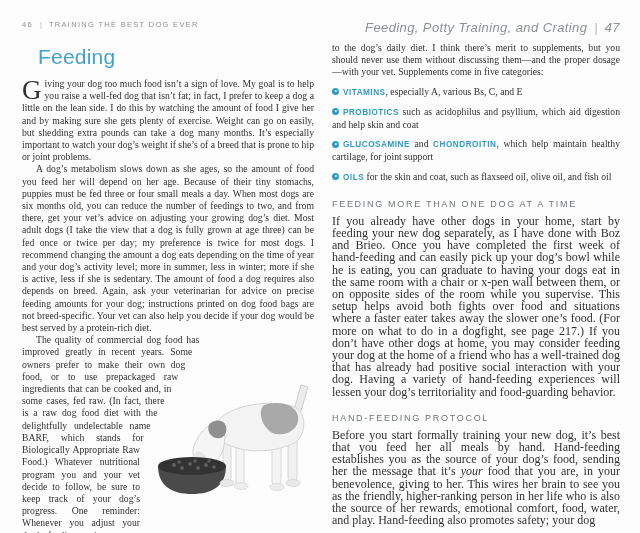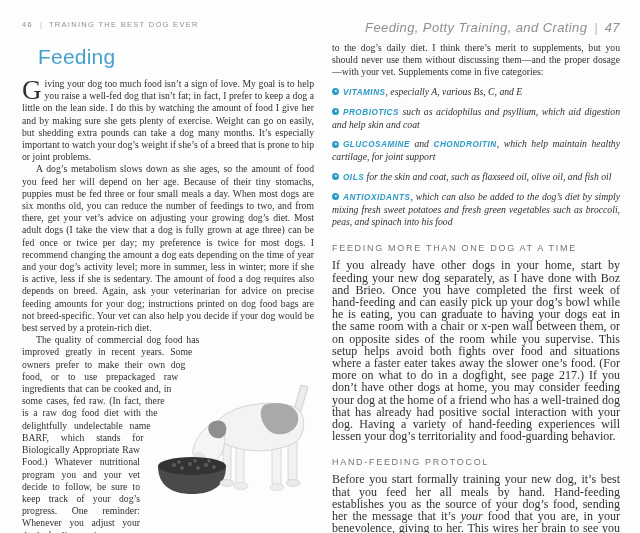--- a/index.html
+++ b/index.html
@@ -42,21 +42,21 @@
     shape-margin:6px;
   }
   .photo-wrap svg { display:block; }
   .photo-caption {
     font-family:"Liberation Sans", sans-serif; font-size:7.3px; line-height:9.5px;
     color:#7c8083; margin:5px auto 0; width:160px; text-align:center;
   }
 
   
   .intro { font-size:9.7px; line-height:12.2px; text-align:justify; margin:10px 0 0 0; }
-  ul.supplements { list-style:none; margin:4px 0 0 0; padding:0;font-style:italic; }
+  ul.supplements { list-style:none; margin:4px 0 0 0; padding:0; }
   ul.supplements li {
     font-size:9.7px; line-height:12.2px; text-align:justify; margin:7px 0;
   }
   .bullet-icon {
     display:inline-block; width:7px; height:7px; border-radius:50%;
     background:#2e9bc6; position:relative; margin-right:4px; top:0.5px;
   }
   .bullet-icon::after {
     content:""; position:absolute; left:2.6px; top:1.9px;
     border-left:3.2px solid #ffffff;
@@ -148,21 +148,20 @@
       <span>47</span>
     </div>
 
     <p class="intro">to the dog’s daily diet. I think there’s merit to supplements, but you should never use them without discussing them—and the proper dosage—with your vet. Supplements come in five categories:</p>
 
     <ul class="supplements">
       <li><span class="bullet-icon"></span><span class="term">VITAMINS</span><span>, especially A, various Bs, C, and E</span></li>
       <li><span class="bullet-icon"></span><span class="term">PROBIOTICS</span><span> such as acidophilus and psyllium, which aid digestion and help skin and coat</span></li>
       <li><span class="bullet-icon"></span><span class="term">GLUCOSAMINE</span><span> and </span><span class="term">CHONDROITIN</span><span>, which help maintain healthy cartilage, for joint support</span></li>
       <li><span class="bullet-icon"></span><span class="term">OILS</span><span> for the skin and coat, such as flaxseed oil, olive oil, and fish oil</span></li>
-      <li><span class="bullet-icon"></span><span class="term">ANTIOXIDANTS</span><span>, which can also be added to the dog’s diet by simply mixing fresh sweet potatoes and fresh green vegetables such as broccoli, peas, and spinach into his food</span></li>
     </ul>
 
     <h2 class="section-head">FEEDING MORE THAN ONE DOG AT A TIME</h2>
     <p class="section-body">If you already have other dogs in your home, start by feeding your new dog separately, as I have done with Boz and Brieo. Once you have completed the first week of hand-feeding and can easily pick up your dog’s bowl while he is eating, you can graduate to having your dogs eat in the same room with a chair or x-pen wall between them, or on opposite sides of the room while you supervise. This setup helps avoid both fights over food and situations where a faster eater takes away the slower one’s food. (For more on what to do in a dogfight, see page 217.) If you don’t have other dogs at home, you may consider feeding your dog at the home of a friend who has a well-trained dog that has already had positive social interaction with your dog. Having a variety of hand-feeding experiences will lessen your dog’s territoriality and food-guarding behavior.</p>
 
     <h2 class="section-head">HAND-FEEDING PROTOCOL</h2>
     <p class="section-body"><span>Before you start formally training your new dog, it’s best that you feed her all meals by hand. Hand-feeding establishes you as the source of your dog’s food, sending her the message that it’s </span><span class="italic-word">your</span><span> food that you are, in your benevolence, giving to her. This wires her brain to see you as the friendly, higher-ranking person in her life who is also the source of her rewards, emotional comfort, food, water, and play. Hand-feeding also promotes safety; your dog</span></p>
   </div>
 
 </div>

